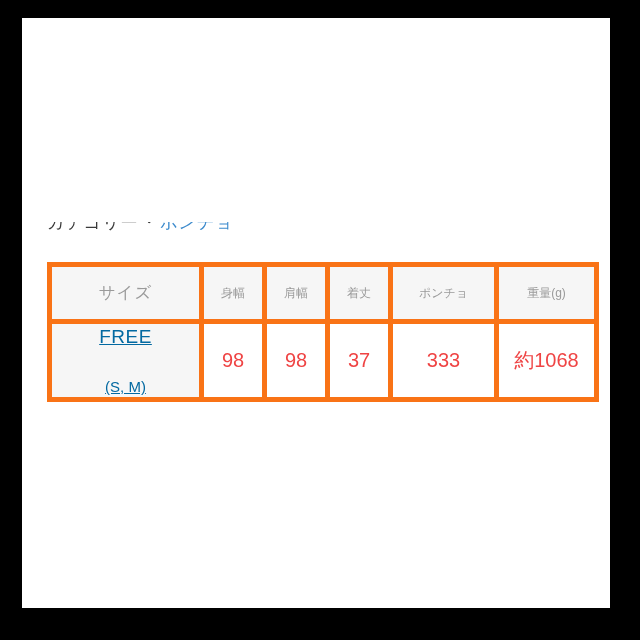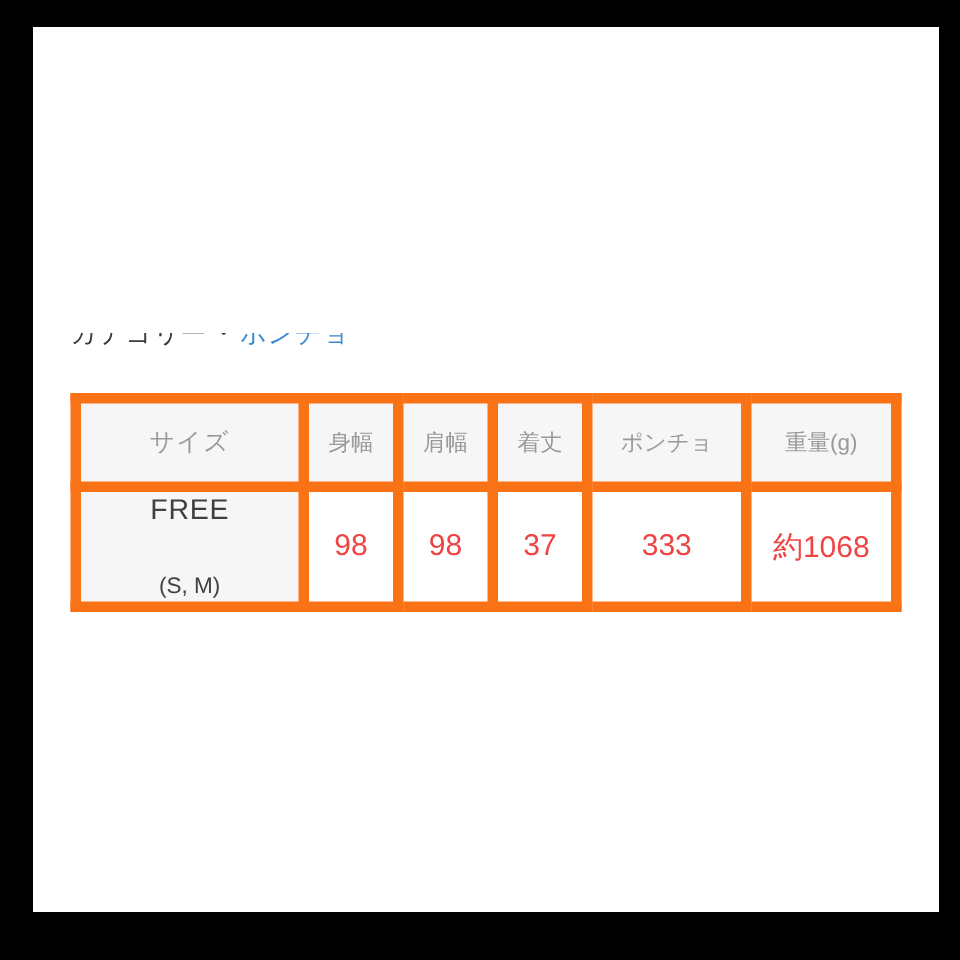--- a/index.html
+++ b/index.html
@@ -24,21 +24,20 @@
     background: #000000;
   }
   #page {
     position: absolute;
     left: 22px;
     top: 18px;
     width: 588px;
     height: 590px;
     background: #ffffff;
     overflow: hidden;
-    padding-left: 16px;
   }
 
   
   #category-clip {
     position: absolute;
     left: 25px;
     top: 204px;     
     width: 540px;
     height: 13px;
     overflow: hidden;
@@ -66,50 +65,51 @@
   #size-table {
     position: absolute;
     left: 25px;      
     top: 244px;      
     width: 547px;    
     border-collapse: collapse;
     table-layout: fixed;
     background: #ffffff;
   }
   #size-table td, #size-table th {
-    border: 7px solid #f97316;
+    border: 5px solid #f97316;
     text-align: center;
     vertical-align: middle;
     font-weight: normal;
     padding: 0;
   }
   
   .col-size   { width: 152px; }
   .col-narrow { width: 63px; }
   .col-hem    { width: 106px; }
   .col-weight { width: 100px; }
 
   thead th {
     height: 52px;
     background: #f6f6f6;
     color: #9a9a9a;
-    font-size: 15px;
+    font-size: 12px;
   }
   thead th.h-size { font-size: 16.5px; letter-spacing: 1px; }
 
   tbody td {
     height: 70px;
     background: #ffffff;
     color: #ef4444;
     font-size: 20px;
   }
   tbody td.cell-size {
     background: #f6f6f6;
-    color: #404040;
+    color: #0369a1;
     line-height: 1.32;
+    text-decoration: underline;
   }
   .size-main {
     display: block;
     font-size: 19px;
     letter-spacing: .5px;
   }
   .size-sub {
     display: block;
     font-size: 15px;
     margin-top: 28px;

